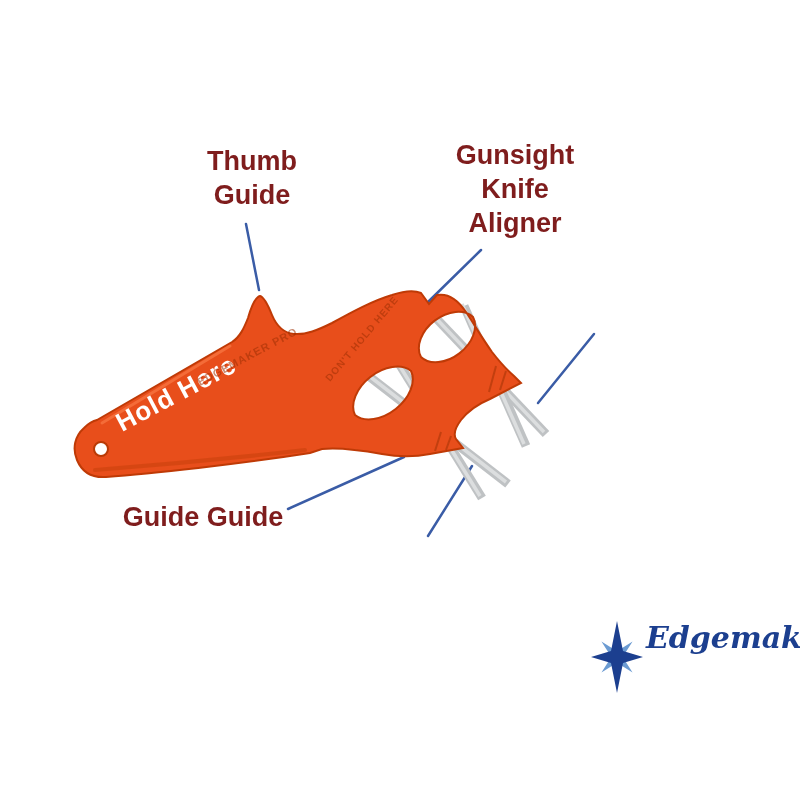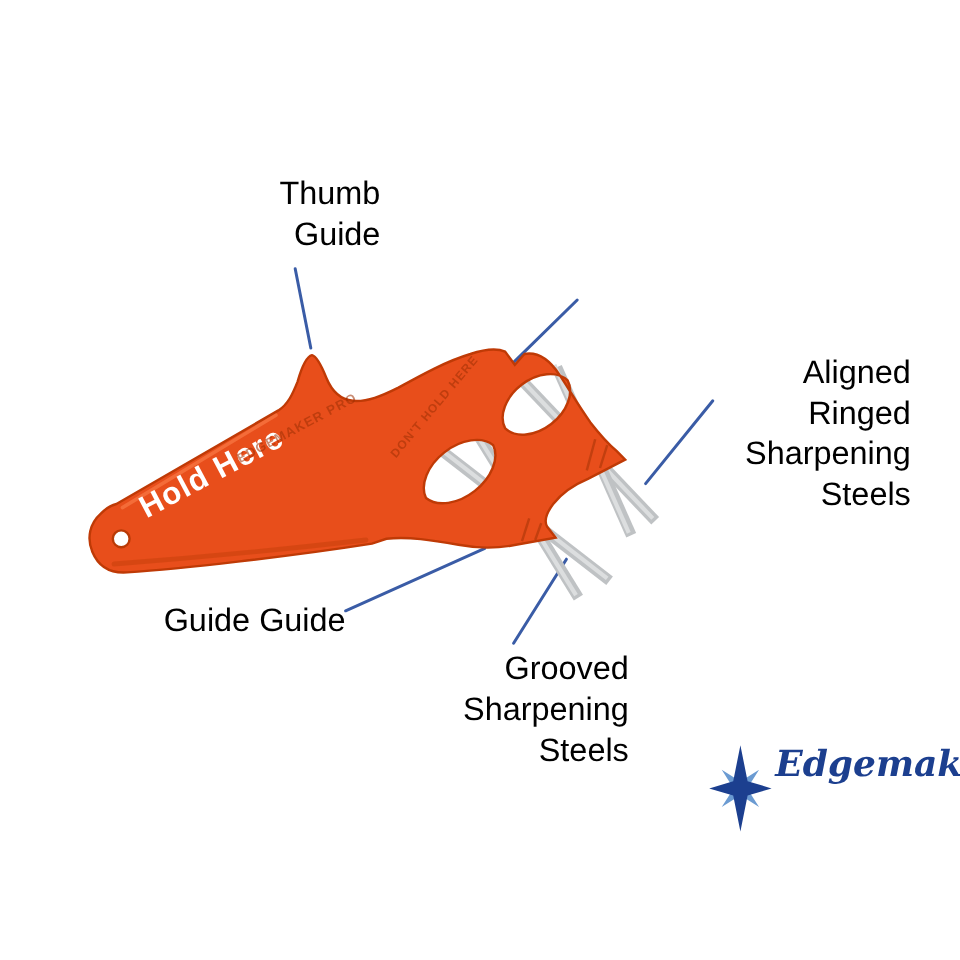--- a/index.html
+++ b/index.html
@@ -2,22 +2,22 @@
 <html><head>
 <meta charset="utf-8">
 <style>
   html,body{margin:0;padding:0;background:#fff;}
   .stage{
     position:relative;width:800px;height:800px;background:#fff;
     font-family:"Liberation Sans",sans-serif;overflow:hidden;
   }
   .diagram-svg{position:absolute;left:0;top:0;}
   .callout{
-    position:absolute;text-align:right;font-weight:normal;
-    font-size:27px;line-height:34px;color:#000000;
+    position:absolute;text-align:center;font-weight:bold;
+    font-size:27px;line-height:34px;color:#7f1d1d;
   }
   .ann{stroke-width:2.5;stroke-linecap:round;}
   .tool-body{stroke:#bf3a06;stroke-width:2;}
   .tool-hilite{stroke:#ff8a55;stroke-width:3;opacity:.5;fill:none;stroke-linecap:round;}
   .tool-shade{stroke:#c03e08;stroke-width:4;opacity:.45;fill:none;stroke-linecap:round;}
   .ridge{stroke:#a23305;stroke-width:2;opacity:.55;fill:none;}
   .steel-base{stroke-width:9;stroke-linecap:butt;}
   .steel-hi{stroke:#dcdedf;stroke-width:3.5;stroke-linecap:butt;}
   .handle-hole{fill:#ffffff;stroke:#b93a06;stroke-width:2;}
   .hold-here{font-family:"Liberation Sans",sans-serif;font-weight:bold;font-size:26px;fill:#ffffff;letter-spacing:1px;}
@@ -100,24 +100,23 @@
     </g>
 
     <g transform="translate(617,657)">
       <polygon points="0,-22 4,-4 22,0 4,4 0,22 -4,4 -22,0 -4,-4" transform="rotate(45)" fill="#6b9bd2"></polygon>
       <polygon points="0,-36 6,-6 26,0 6,6 0,36 -6,6 -26,0 -6,-6" fill="#1c3f8f"></polygon>
     </g>
   </svg>
 
   <div class="callout" style="left:187px;top:144px;width:130px;">Thumb Guide</div>
 
+  <div class="callout" style="left:445px;top:138px;width:140px;">Gunsight Knife Aligner</div>
 
-  <div class="callout" style="left:597px;top:293px;width:162px;">Aligned Ringed Sharpening Steels</div>
 
   <div class="callout" style="left:118px;top:500px;width:170px;">Guide Guide</div>
 
-  <div class="callout" style="left:362px;top:540px;width:162px;">Grooved Sharpening Steels</div>
 
   <div class="logo-text">
     <span>Edgemaker</span>
   </div>
 
 </div>
 
 </body></html>

